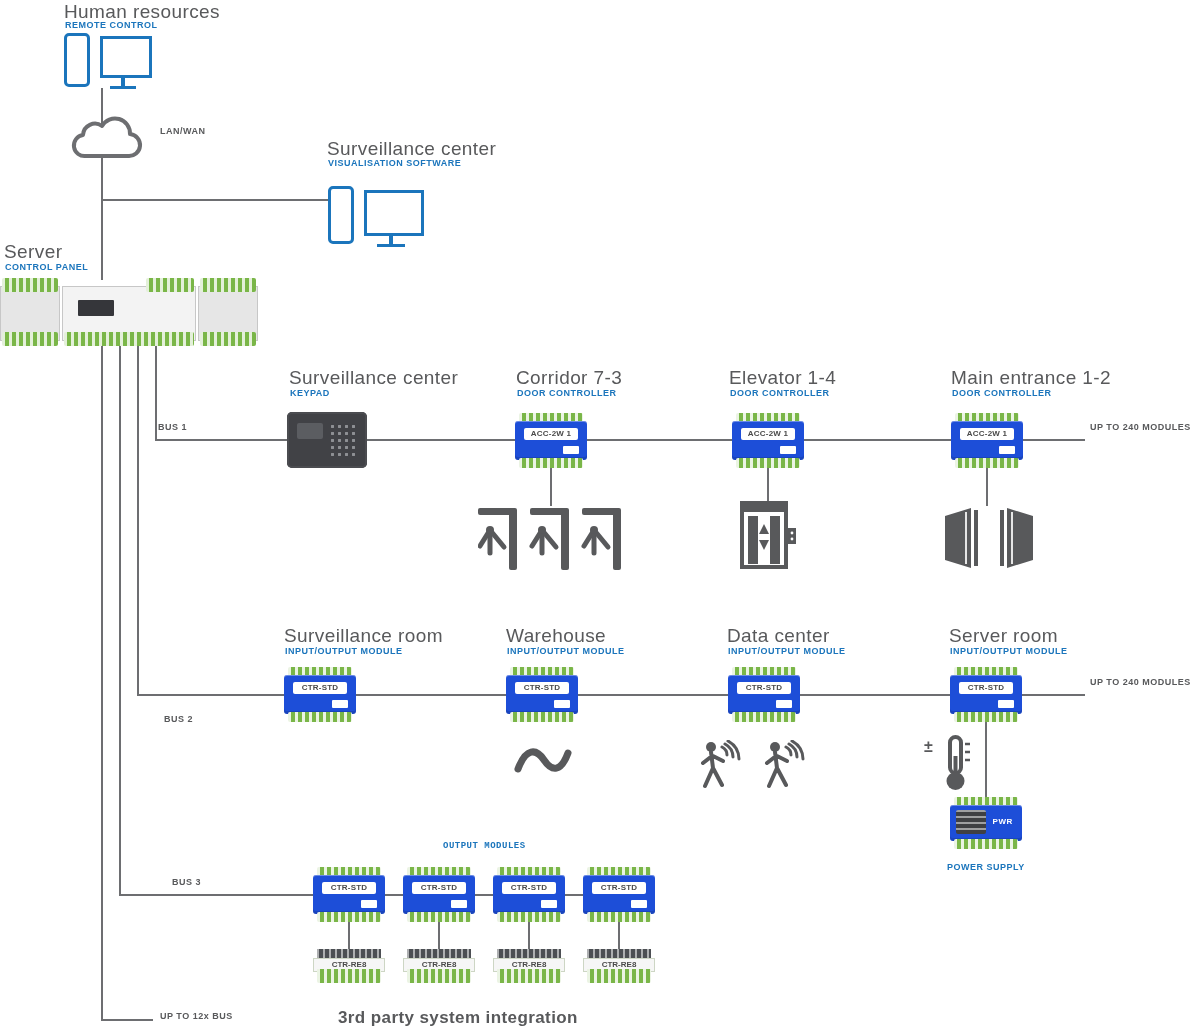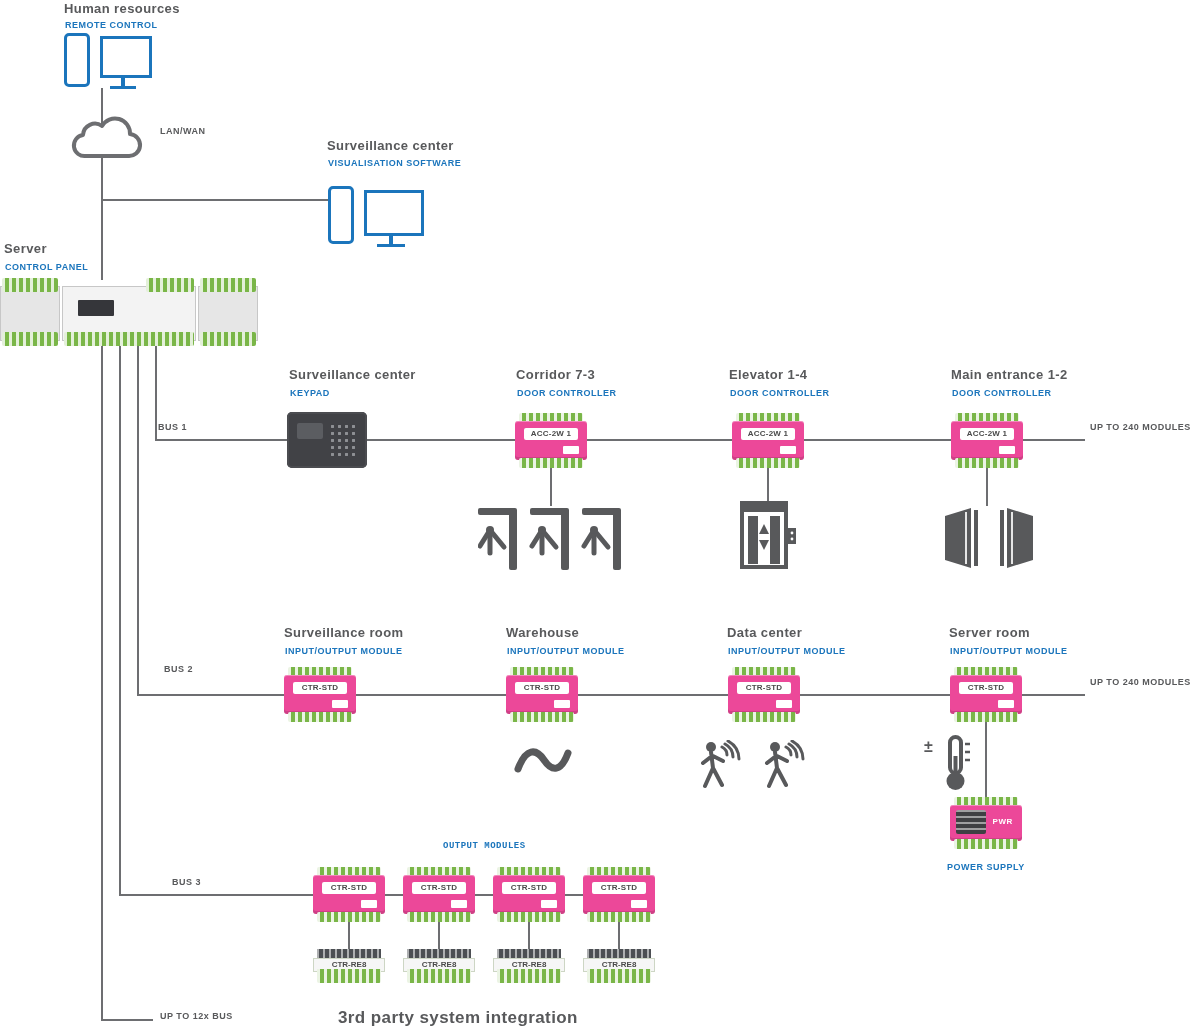--- a/index.html
+++ b/index.html
@@ -1,35 +1,35 @@
 <!DOCTYPE html>
 <html><head>
 <meta charset="utf-8">
 <style>
   html,body { margin:0; padding:0; background:#fff; }
   .canvas { position:relative; width:1200px; height:1034px; background:#fff; overflow:hidden;
             font-family:"Liberation Sans", sans-serif; }
   .ln { position:absolute; background:#6d6e71; }
-  .title { position:absolute; font-size:13px; font-weight:bold; color:#58595b; letter-spacing:.4px; white-space:nowrap; }
+  .title { position:absolute; font-size:19px; font-weight:normal; color:#58595b; letter-spacing:.4px; white-space:nowrap; }
   .sub   { position:absolute; font-size:9px;  font-weight:bold; color:#1b75bc; letter-spacing:.5px; white-space:nowrap; }
   .small { position:absolute; font-size:9px;  font-weight:bold; color:#58595b; letter-spacing:.5px; white-space:nowrap; }
   .big   { position:absolute; font-size:17px; font-weight:bold; color:#58595b; letter-spacing:.4px; white-space:nowrap; }
 
   
   .phone   { position:absolute; border:3px solid #1b75bc; border-radius:5px; background:#fff; }
   .monitor { position:absolute; border:3px solid #1b75bc; background:#fff; }
   .standv  { position:absolute; background:#1b75bc; }
   .standb  { position:absolute; background:#1b75bc; }
 
   
   .ymod { position:absolute; width:72px; height:55px; }
   .ymod .strip { position:absolute; left:4px; right:4px; height:10px; background:#7ab648; border-radius:2px;
                  background-image:repeating-linear-gradient(90deg, rgba(255,255,255,.85) 0 3px, transparent 3px 7px); }
   .ymod .strip.top { top:0; } .ymod .strip.bot { bottom:0; }
-  .ymod .ybody { position:absolute; left:0; right:0; top:8px; bottom:8px; background:#ec4899; border-radius:3px;
+  .ymod .ybody { position:absolute; left:0; right:0; top:8px; bottom:8px; background:#1d4ed8; border-radius:3px;
                  box-shadow:inset 0 -3px 0 rgba(0,0,0,.12), inset 0 1px 0 rgba(255,255,255,.35); }
   .ymod .chip  { position:absolute; left:9px; top:7px; width:54px; height:12px; background:#fff; border-radius:2px;
                  font-size:8px; font-weight:bold; color:#4a4a4a; text-align:center; line-height:12px; letter-spacing:.2px; }
   .ymod .ywin  { position:absolute; right:8px; bottom:6px; width:16px; height:8px; background:#fff; border-radius:1px; }
   .pwrmod { height:52px; }
   .pwrmod .batt { position:absolute; left:6px; top:5px; width:30px; height:24px; background:#3f4043; border-radius:2px;
                   background-image:repeating-linear-gradient(0deg, transparent 0 4px, rgba(255,255,255,.5) 4px 6px); }
   .pwrmod .pwrtxt { position:absolute; right:9px; top:12px; color:#fff; font-size:8px; font-weight:bold; letter-spacing:.6px; }
 
   
@@ -211,21 +211,21 @@
     <g class="ink">
       <polygon points="4,10 30,2 30,62 4,54"></polygon>
         <rect x="24" y="6" width="2" height="52" fill="#ffffff" opacity=".85"></rect>
       <rect x="33" y="4" width="4" height="56"></rect>
       <polygon points="92,10 66,2 66,62 92,54"></polygon>
         <rect x="70" y="6" width="2" height="52" fill="#ffffff" opacity=".85"></rect>
       <rect x="59" y="4" width="4" height="56"></rect>
     </g>
   </svg>
 
-  <div class="small" style="left:158px;top:664px;padding-left:6px;">BUS 2</div>
+  <div class="small" style="left:158px;top:714px;padding-left:6px;">BUS 2</div>
   <div class="small" style="left:1090px;top:677px;">UP TO 240 MODULES</div>
 
   <div class="title" style="left:284px;top:625px;">Surveillance room</div>
   <div class="sub" style="left:285px;top:646px;">INPUT/OUTPUT MODULE</div>
   <div class="ymod" style="left:284px;top:667px;">
     <div class="strip top"></div>
     <div class="ybody">
       <span class="chip">CTR-STD</span>
       <span class="ywin"></span>
     </div>

